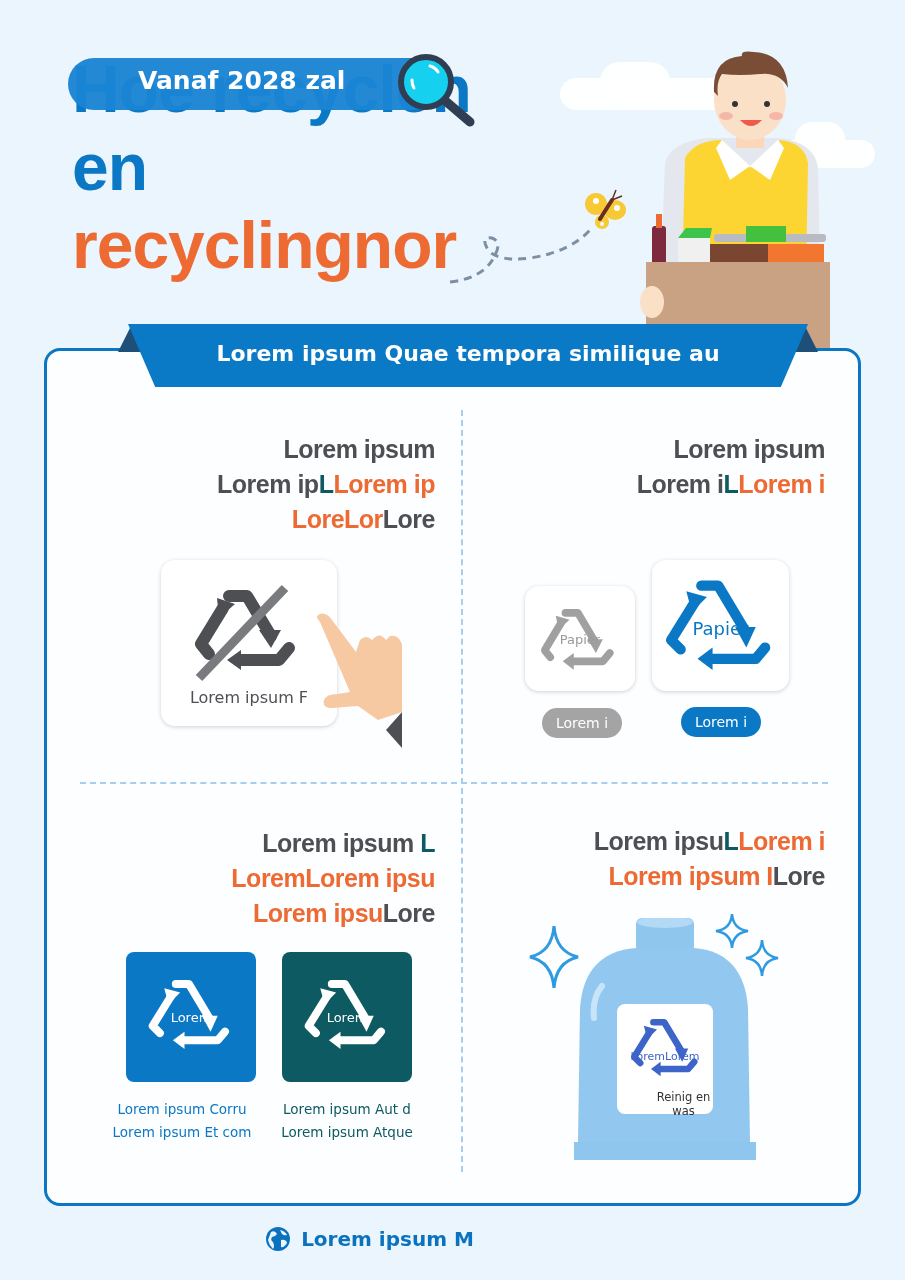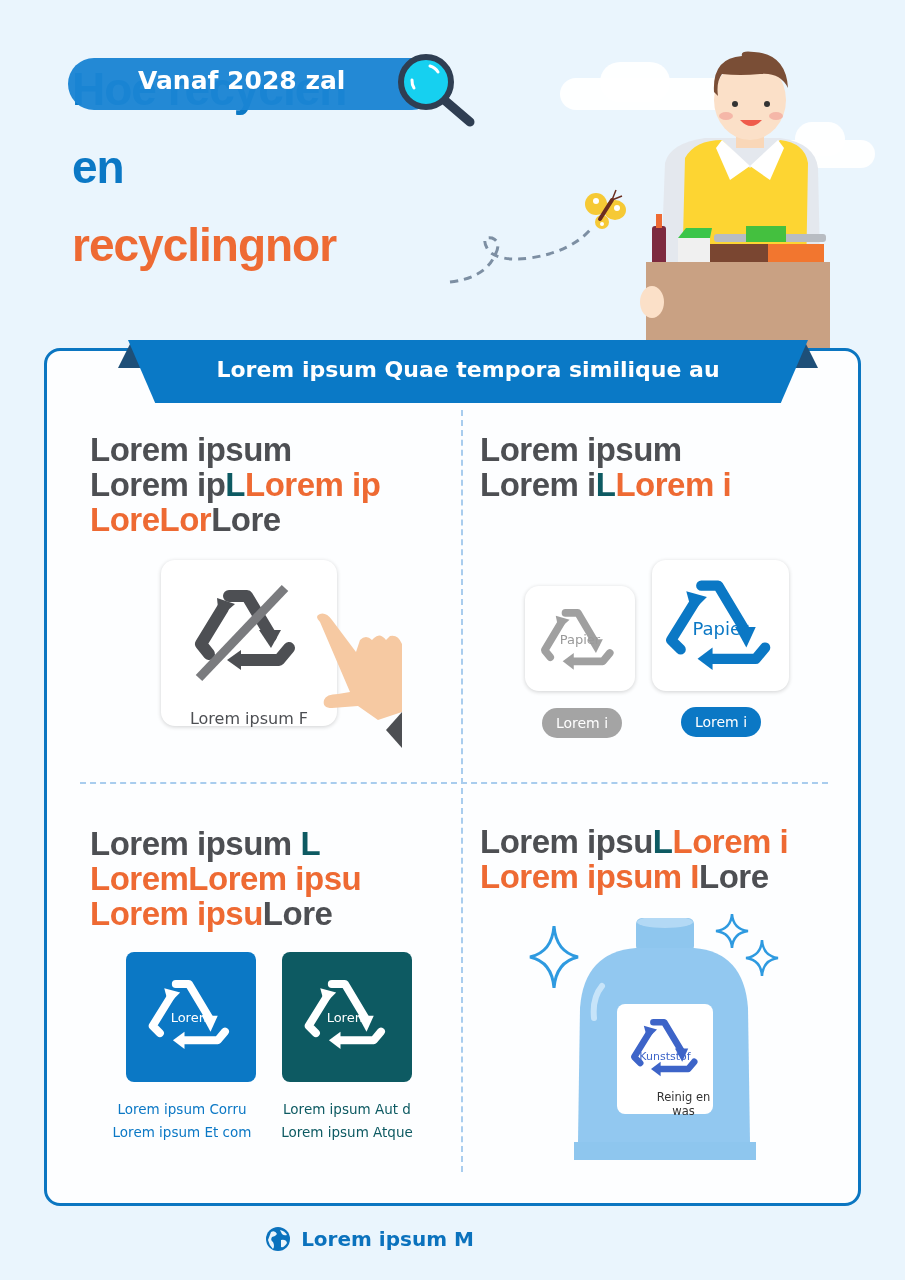--- a/index.html
+++ b/index.html
@@ -10,57 +10,57 @@
     font-family: "Liberation Sans", "DejaVu Sans", sans-serif;
   }
   .abs { position: absolute; }
 
   
   .cloud { position: absolute; background: #ffffff; border-radius: 40px; opacity: .95; }
 
   
   .hero-title {
     position: absolute; left: 72px; top: 50px; width: 460px;
-    font-weight: 700; font-size: 46px; line-height: 78px; letter-spacing: -1px;
+    font-weight: 700; font-size: 66px; line-height: 78px; letter-spacing: -1px;
   }
   .hero-title .blue { color: #0b78c5; }
   .hero-title .orange { color: #ee6a33; }
   .hero-line { display: block; white-space: nowrap; }
 
   .pill {
     position: absolute; left: 68px; top: 58px; width: 370px; height: 52px;
     background: #1a84d3; border-radius: 26px; opacity: .96;
   }
   .pill-text {
     position: absolute; left: 138px; top: 66px;
     font-family: "DejaVu Sans", sans-serif; font-weight: 700; font-size: 25px; color: #ffffff;
   }
 
   
   .card {
     position: absolute; left: 44px; top: 348px; width: 817px; height: 858px;
     background: #fdfeff; border: 3px solid #0b76c1; border-radius: 16px;
   }
-  .ribbon-wrap { position: absolute; left: 128px; top: 324px; width: 680px; height: 64px; margin-top: 16px; }
+  .ribbon-wrap { position: absolute; left: 128px; top: 324px; width: 680px; height: 64px; }
   .ribbon {
     position: absolute; left: 0; top: 0; width: 680px; height: 63px;
     background: #0a79c6;
     clip-path: polygon(0 0, 100% 0, 96% 100%, 4% 100%);
     border-radius: 0 0 20px 20px;
   }
   .ribbon-text {
     position: absolute; left: 0; top: 17px; width: 680px; text-align: center;
     font-family: "DejaVu Sans", sans-serif; font-weight: 700; font-size: 22px; color: #ffffff;
   }
 
   .vdiv { position: absolute; left: 461px; top: 410px; height: 762px; border-left: 2px dashed #a9cdee; }
   .hdiv { position: absolute; left: 80px; top: 782px; width: 748px; border-top: 2px dashed #a9cdee; }
 
   .qtitle {
-    position: absolute; text-align: left; font-weight: 700; font-size: 33px; line-height: 35px;
+    position: absolute; text-align: right; font-weight: 700; font-size: 25px; line-height: 35px;
     letter-spacing: -0.5px;
   }
   .c-gray { color: #4d4f53; }
   .c-teal { color: #0d5a62; }
   .c-orange { color: #ee6a33; }
 
   .tile {
     position: absolute; background: #ffffff; border-radius: 14px;
     box-shadow: 0 1px 4px rgba(0,0,0,.18);
   }
@@ -182,21 +182,21 @@
     <g fill="none" stroke="#4d4f53" stroke-width="12" stroke-linecap="round" stroke-linejoin="round">
       <path d="M44 22 L62 22 L86 62"></path>
       <path d="M24 80 L16 70 L38 34"></path>
       <path d="M104 74 L94 86 L54 86"></path>
     </g>
     <polygon points="86,74 74,56 96,56" fill="#4d4f53"></polygon>
     <polygon points="32,24 50,30 34,44" fill="#4d4f53"></polygon>
     <polygon points="42,86 56,76 56,96" fill="#4d4f53"></polygon>
     <line x1="14" y1="104" x2="100" y2="14" stroke="#7a7b7e" stroke-width="9"></line>
   </svg>
-  <div class="tile-label" style="top:128px;color:#4d4f53;margin-top:21px;">Lorem ipsum F</div>
+  <div class="tile-label" style="top:128px;color:#4d4f53;">Lorem ipsum F</div>
 </div>
 <svg class="abs" style="left:310px;top:612px;" width="94" height="136" viewBox="0 0 94 136">
   <path d="M10 10 Q4 4 10 2 Q16 0 22 8 L46 40 L50 28 Q56 22 62 28 L64 26 Q70 20 76 28 L80 24 Q88 22 92 32 L92 100 L68 108 L48 94 L22 96 Q12 96 14 88 Q16 82 28 82 L40 80 Z" fill="#f6c9a2"></path>
   <polygon points="92,100 92,136 76,118" fill="#4d4f53"></polygon>
 </svg>
 
 <div class="qtitle" style="left:480px;top:432px;width:345px;">
   <div><span class="c-gray">Lorem ipsum</span></div>
   <div><span class="c-gray">Lorem i</span><span class="c-teal">L</span><span class="c-orange">Lorem i</span></div>
 </div>
@@ -299,21 +299,21 @@
   <svg class="abs" style="left:10px;top:8px;" width="78" height="72" viewBox="0 0 130 110">
     <g fill="none" stroke="#3d64c8" stroke-width="11" stroke-linecap="round" stroke-linejoin="round">
       <path d="M44 12 L62 12 L92 62"></path>
         <path d="M22 80 L12 70 L38 28"></path>
         <path d="M112 78 L102 90 L54 90"></path>
     </g>
     <polygon points="92,78 80,56 102,56" fill="#3d64c8"></polygon>
       <polygon points="28,18 50,24 34,40" fill="#3d64c8"></polygon>
       <polygon points="40,90 56,78 56,102" fill="#3d64c8"></polygon>
   </svg>
-  <div class="tile-label" style="top:46px;font-size:11px;color:#3d64c8;">Kunststof</div>
+  <div class="tile-label" style="top:46px;font-size:11px;color:#3d64c8;">LoremLorem</div>
   <div class="tile-label" style="top:86px;font-size:11.5px;color:#333;padding-left:37px;">Reinig en was</div>
 </div>
 
 <div class="footer">
   <div class="footer-inner">
     <svg width="26" height="26" viewBox="0 0 26 26">
       <circle cx="13" cy="13" r="12" fill="#0b72bd"></circle>
       <path d="M6 6 Q10 4 12 8 Q10 11 7 11 Q5 14 8 16 Q10 20 8 23 Q4 19 3 14 Z" fill="#eaf5fd"></path>
       <path d="M15 4 Q20 5 22 9 Q19 10 17 8 Z" fill="#eaf5fd"></path>
       <path d="M16 14 Q21 13 22 17 Q19 22 16 21 Z" fill="#eaf5fd"></path>

